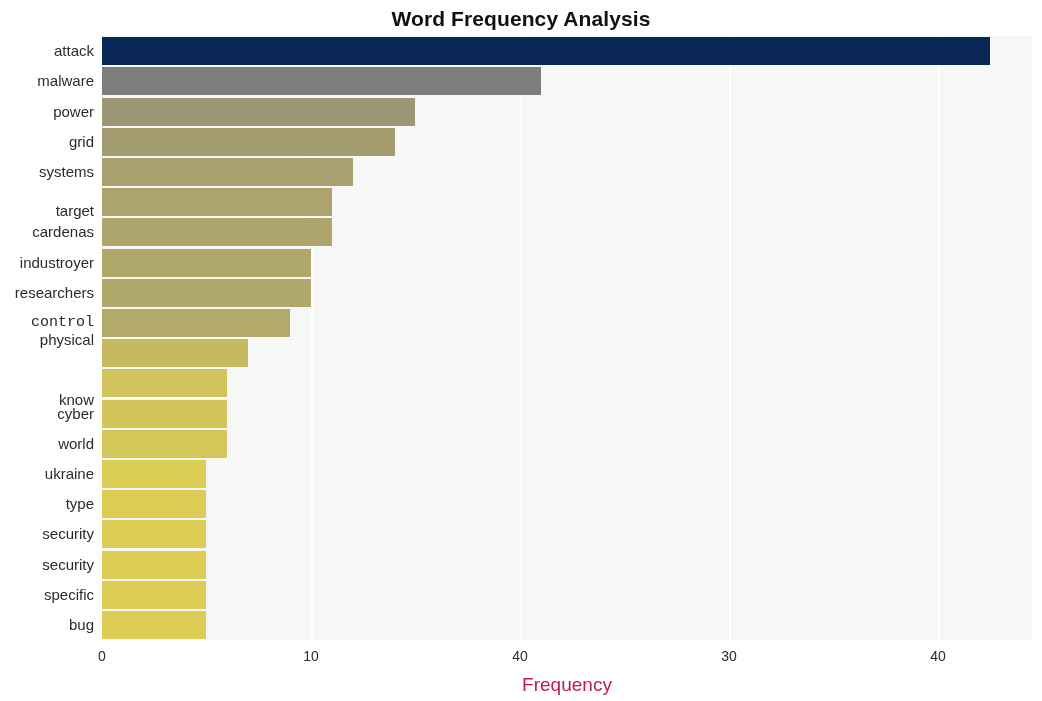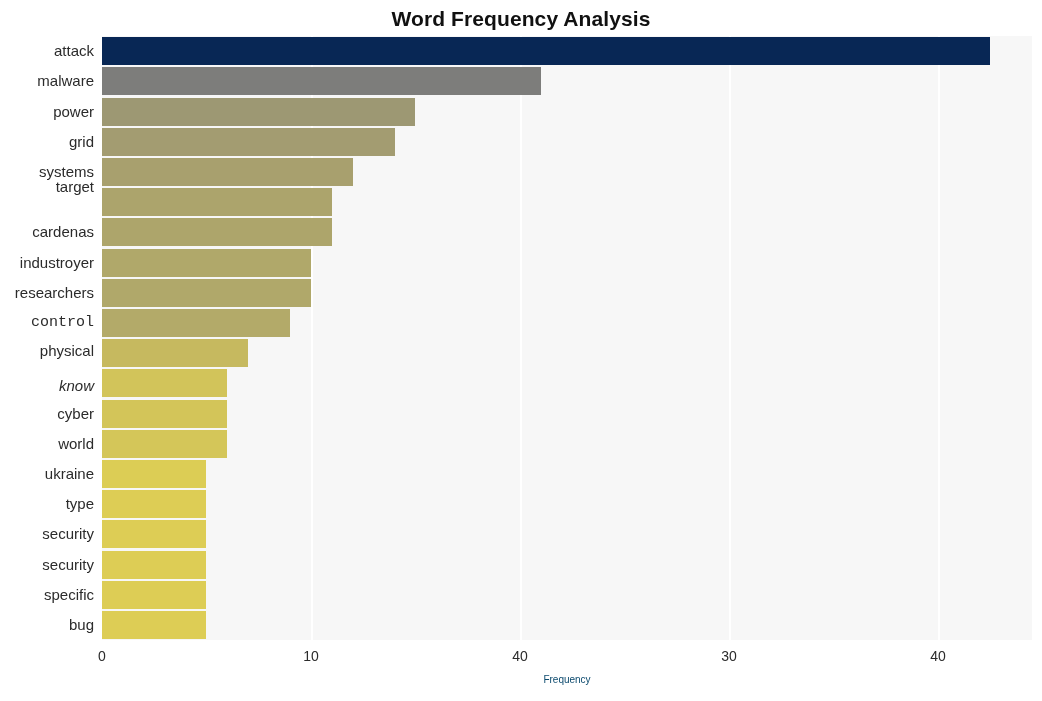--- a/index.html
+++ b/index.html
@@ -102,44 +102,44 @@
     font-size: 14px;
     color: #2b2b2b;
     white-space: nowrap;
   }
   .xaxis-title {
     position: absolute;
     left: 102px;
     top: 674px;
     width: 930px;
     text-align: center;
-    font-size: 10px;
-    color: #0c4a6e;
+    font-size: 19px;
+    color: #be185d;
   }
 </style>
 </head>
 <body>
 
 <div class="figure">
 
   <div class="chart-title">Word Frequency Analysis</div>
 
   <div class="ylabels">
       <div class="ylabel" style="top: 1.1px;">attack</div>
       <div class="ylabel" style="top: 31.3px;">malware</div>
       <div class="ylabel" style="top: 61.5px;">power</div>
       <div class="ylabel" style="top: 91.7px;">grid</div>
       <div class="ylabel" style="top: 121.9px;">systems</div>
-      <div class="ylabel" style="top: 137px;">target</div>
+      <div class="ylabel" style="top: 161px;">target</div>
       <div class="ylabel" style="top: 182.3px;">cardenas</div>
       <div class="ylabel" style="top: 212.5px;">industroyer</div>
       <div class="ylabel" style="top: 242.7px;">researchers</div>
       <div class="ylabel" style="top: 272.9px; font-family: Liberation Mono, monospace;">control</div>
-      <div class="ylabel" style="top: 301px;">physical</div>
-      <div class="ylabel" style="top: 336px; font-style: italic;">know</div>
+      <div class="ylabel" style="top: 290px;">physical</div>
+      <div class="ylabel" style="top: 350px;">know</div>
       <div class="ylabel" style="top: 363.5px;">cyber</div>
       <div class="ylabel" style="top: 393.7px; padding-left: 23px;">world</div>
       <div class="ylabel" style="top: 423.9px;">ukraine</div>
       <div class="ylabel" style="top: 454.1px;">type</div>
       <div class="ylabel" style="top: 484.3px;">security</div>
       <div class="ylabel" style="top: 514.5px;">security</div>
       <div class="ylabel" style="top: 544.7px;">specific</div>
       <div class="ylabel" style="top: 574.9px;">bug</div>
     </div>
 

